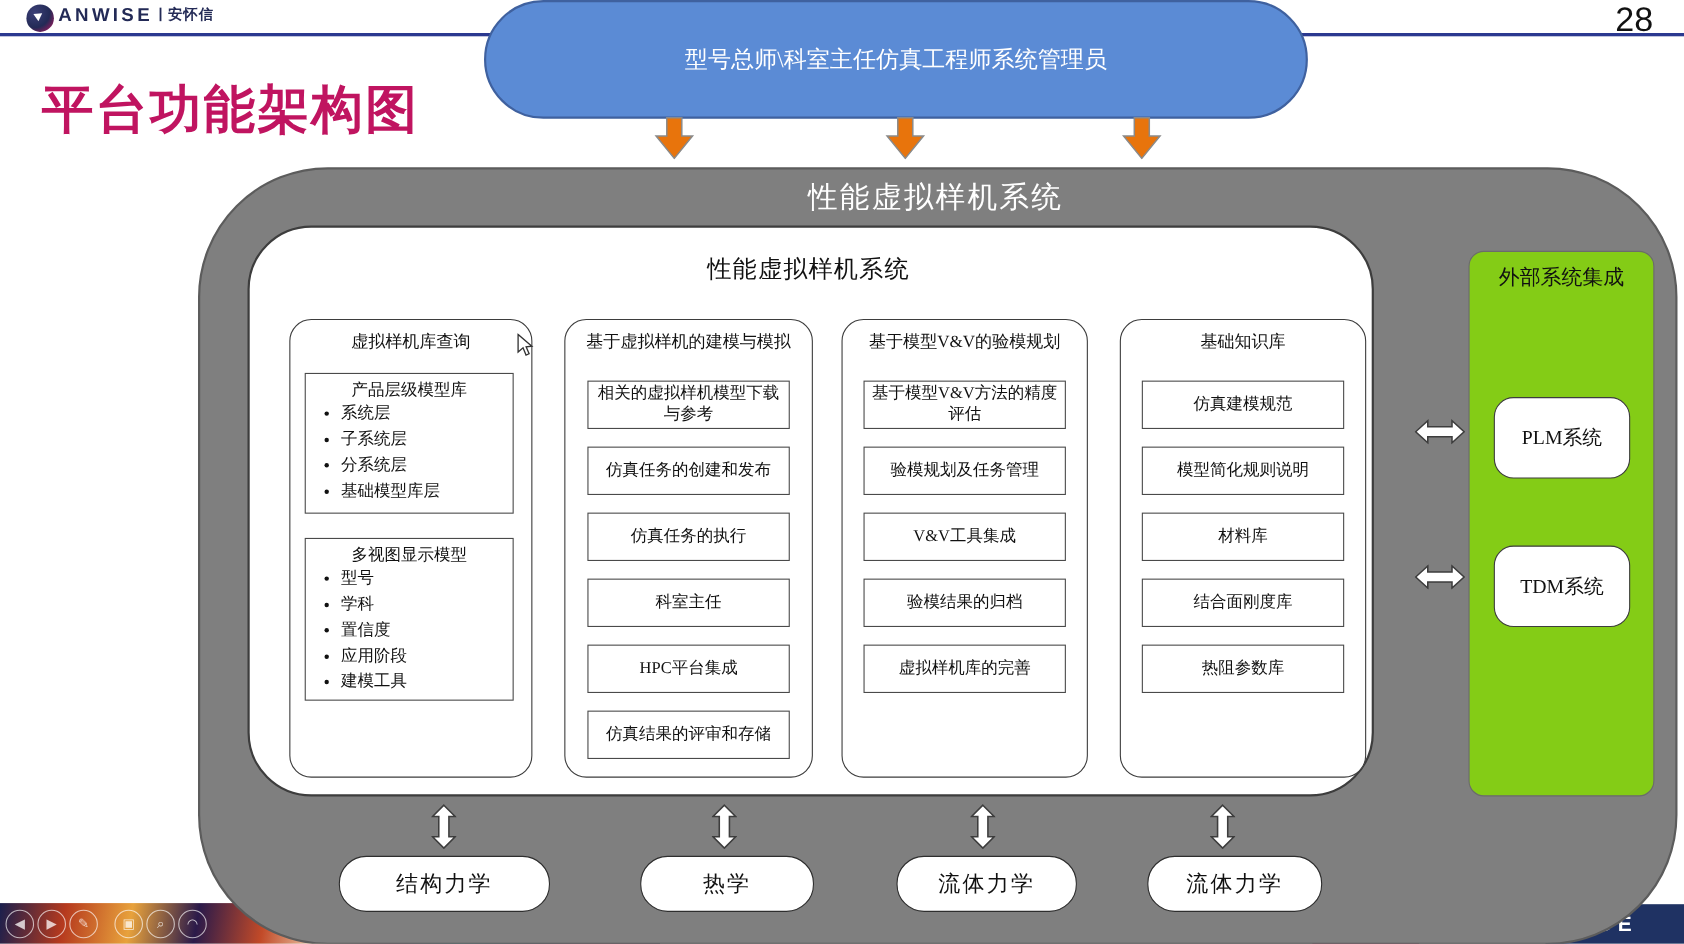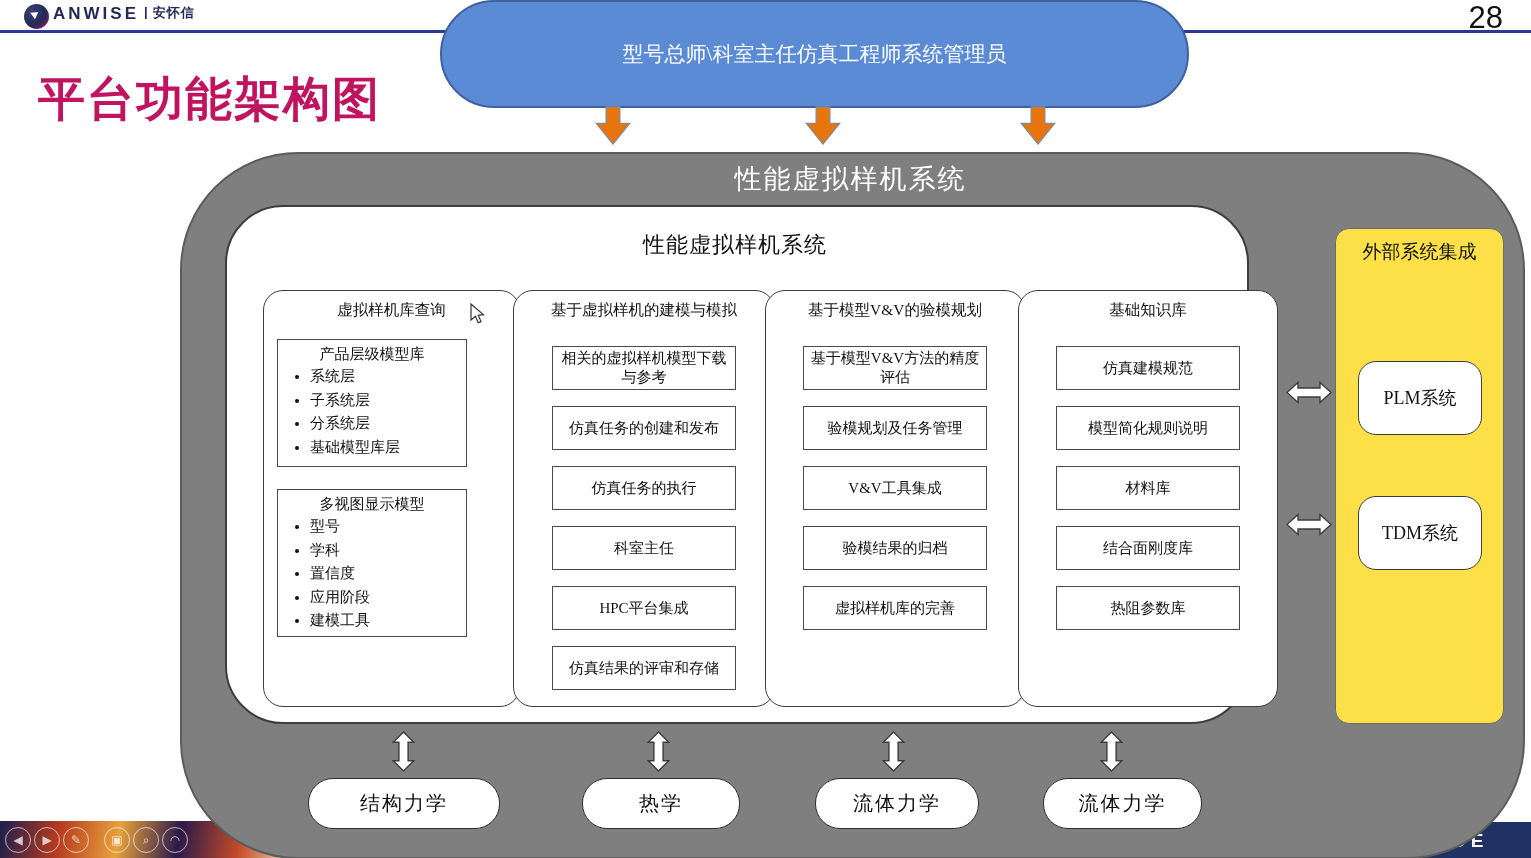--- a/index.html
+++ b/index.html
@@ -31,32 +31,32 @@
   .gray-box{left:180px;top:152px;width:1341px;height:703px;background:#7F7F7F;
      border:2px solid #5c5c5c;border-radius:118px;z-index:2;}
   .outer-title{left:180px;top:161px;width:1341px;text-align:center;color:#ffffff;
      font-family:"Liberation Serif",serif;font-size:27px;letter-spacing:2px;z-index:4;}
   .inner-box{left:225px;top:205px;width:1020px;height:515px;background:#ffffff;
      border:2px solid #3d3d3d;border-radius:58px;z-index:3;}
   .inner-title{left:225px;top:230px;width:1020px;text-align:center;color:#111;
      font-family:"Liberation Serif",serif;font-size:22px;letter-spacing:1px;z-index:4;}
   
   .col{background:#fff;border:1.5px solid #3d3d3d;border-radius:20px;z-index:4;
-     font-family:"Liberation Serif",serif;padding-left:36px;}
+     font-family:"Liberation Serif",serif;}
   .col-header{position:absolute;top:9px;left:0;width:100%;text-align:center;
      font-size:15.5px;color:#111;}
   .grp{position:absolute;left:13px;width:188px;border:1.5px solid #4a4a4a;background:#fff;}
   .grp-title{text-align:center;font-size:15px;padding-top:5px;color:#111;}
   .grp ul{margin:1px 0 0 0;padding-left:32px;font-size:15px;line-height:23.5px;color:#111;}
   .items{position:absolute;top:55px;left:50%;transform:translateX(-50%);}
   .fn-item{width:184px;height:44px;margin-bottom:16px;border:1.5px solid #4a4a4a;
      background:#fff;display:flex;align-items:center;justify-content:center;
      text-align:center;font-size:15px;line-height:19px;color:#111;padding:0 3px;box-sizing:border-box;}
   
-  .ext-panel{left:1335px;top:228px;width:167px;height:494px;background:#fde047;
+  .ext-panel{left:1335px;top:228px;width:167px;height:494px;background:#84cc16;
      border:1.5px solid #6b6b6b;border-radius:14px;z-index:3;font-family:"Liberation Serif",serif;}
   .ext-title{position:absolute;top:10px;width:100%;text-align:center;font-size:19px;color:#111;}
   .ext-sys{position:absolute;left:22px;width:122px;height:72px;background:#fff;
      border:1.5px solid #3d3d3d;border-radius:18px;display:flex;align-items:center;
      justify-content:center;font-size:18px;color:#111;}
   
   .solver{top:778px;height:49px;background:#fff;border:1.8px solid #2e2e2e;border-radius:25px;
      display:flex;align-items:center;justify-content:center;z-index:3;
      font-family:"Liberation Serif",serif;font-size:20px;color:#111;letter-spacing:2px;}
   .varrow{top:731px;width:23px;height:41px;z-index:3;}

